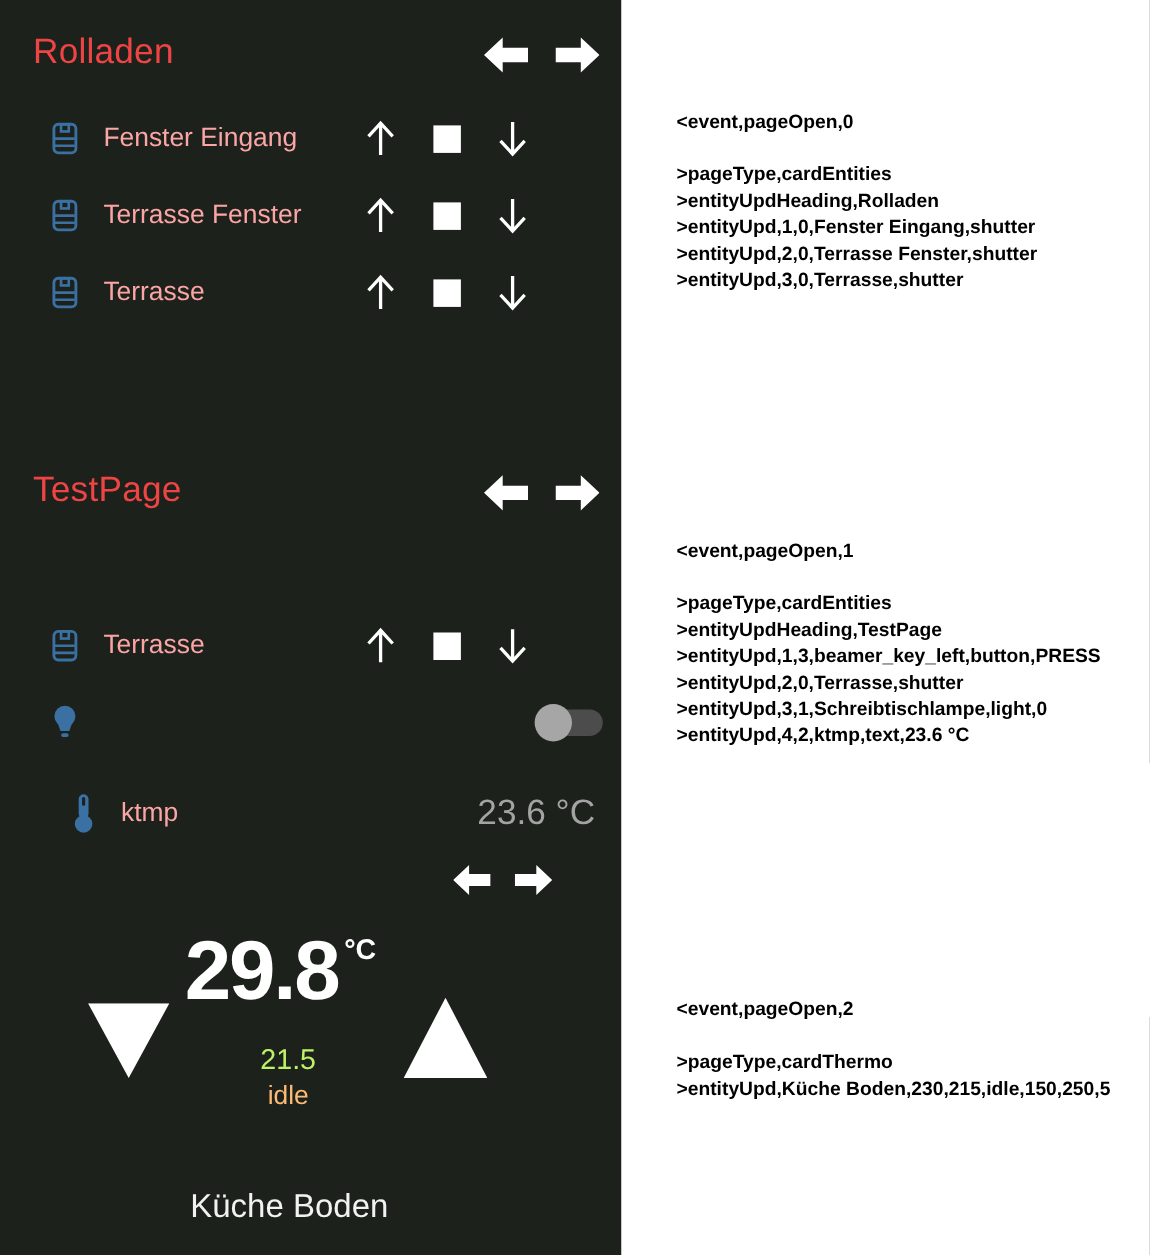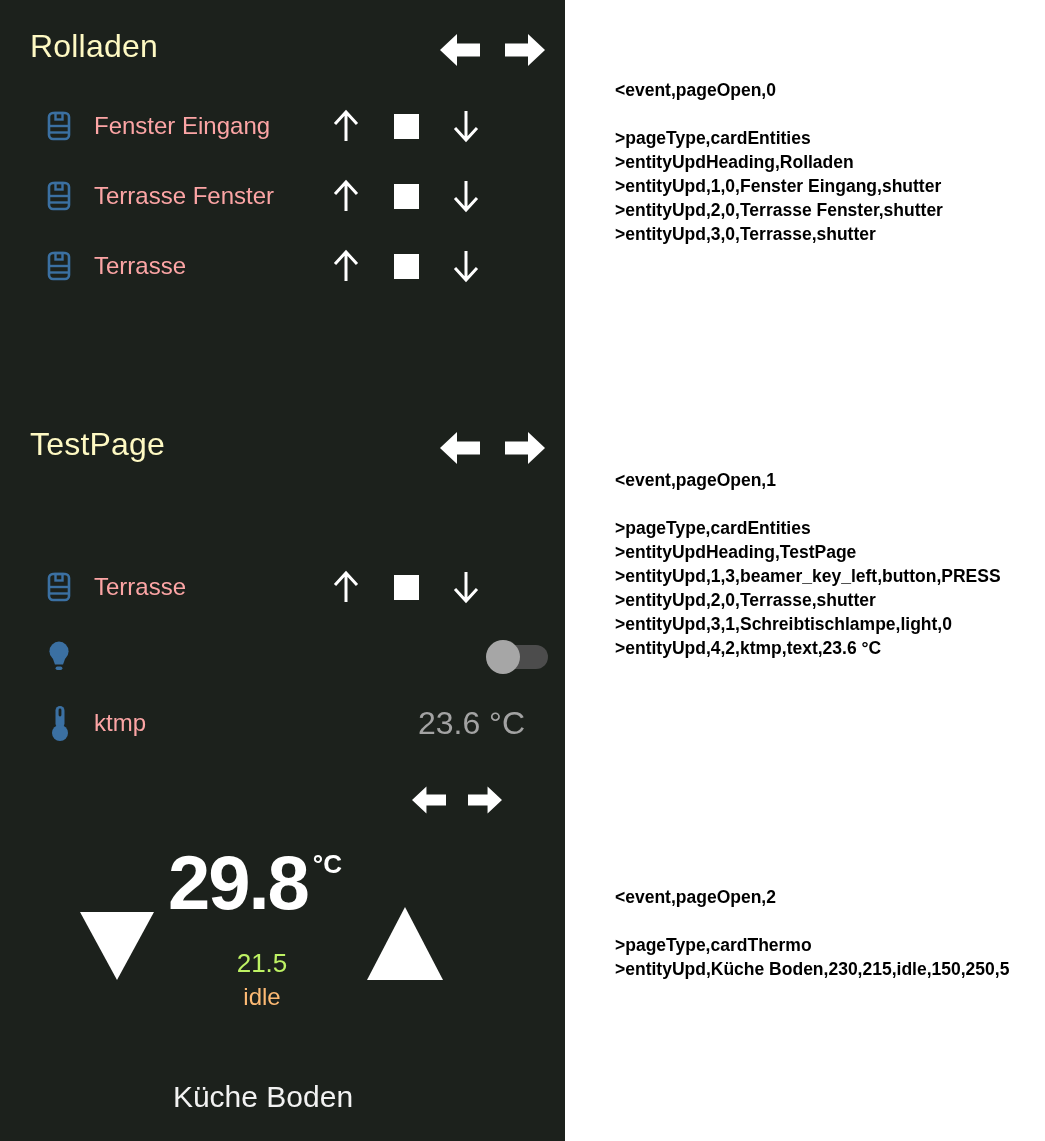--- a/index.html
+++ b/index.html
@@ -3,21 +3,21 @@
 <meta charset="utf-8">
 <style>
   * { margin:0; padding:0; box-sizing:border-box; }
   html,body { background:#fff; }
   .root { position:relative; width:1045px; height:1141px; overflow:hidden;
           font-family:"Liberation Sans", sans-serif; background:#ffffff; }
 
   
   .panel { position:absolute; left:0; top:0; width:565px; height:1141px; background:#1c211c; }
   .card { position:absolute; left:0; width:565px; }
-  .card-heading { position:absolute; left:30px; color:#fef9c3; font-size:32px; font-weight:400; letter-spacing:0.2px; }
+  .card-heading { position:absolute; left:30px; color:#ef4444; font-size:32px; font-weight:400; letter-spacing:0.2px; }
   .nav-arrow { position:absolute; width:40px; height:34px; cursor:pointer; }
 
   .row { position:absolute; left:0; width:565px; height:70px; }
   .row .ent-icon { position:absolute; left:38px; top:50%; transform:translateY(-50%); width:42px; display:flex; justify-content:center; }
   .row .ent-label { position:absolute; left:94px; top:50%; transform:translateY(-50%);
                     color:#fca5a5; font-size:24px; white-space:nowrap; }
   .ctl { position:absolute; top:0; height:70px; display:flex; align-items:center; justify-content:center; cursor:pointer; }
   .ctl-up   { left:328px; width:36px; }
   .ctl-stop { left:388px; width:36px; }
   .ctl-down { left:448px; width:36px; }
@@ -39,21 +39,21 @@
                    color:#bef264; font-size:26px; }
   .thermo-state  { position:absolute; left:112px; top:213px; width:300px; text-align:center;
                    color:#fdba74; font-size:24px; }
   .thermo-name   { position:absolute; left:113px; top:310px; width:300px; text-align:center;
                    color:#f2f2f2; font-size:30px; white-space:nowrap; }
   .tri { position:absolute; cursor:pointer; }
 
   
   .log { position:absolute; left:565px; top:0; width:480px; height:1141px; background:#ffffff;
          color:#000; font-weight:700; font-size:17.5px; }
-  .log-block { position:absolute; left:50px; }
+  .log-block { position:absolute; left:50px;margin-top:20px; }
   .log-line { height:24px; line-height:24px; white-space:nowrap; }
   .log-body { margin-top:24px; }
 </style>
 </head>
 <body>
 
 <div class="root">
 
   <div class="panel">
 
@@ -202,21 +202,21 @@
               <path d="M6.5 15.5 L19.5 15.5 L16.8 23 L9.2 23 Z" fill="#3b70a2"></path>
               <rect x="9.8" y="25" width="6.4" height="3.2" rx="1.6" fill="#3b70a2"></rect>
             </svg>
         </span>
         <div class="toggle">
           <div class="toggle-track"></div>
           <div class="toggle-knob"></div>
         </div>
       </div>
 
-      <div class="row" style="top:278px;">
+      <div class="row" style="top:294px;margin-left:16px;">
         <span class="ent-icon">
           <svg width="24" height="38" viewBox="0 0 24 38">
               <rect x="8.5" y="2" width="9" height="22" rx="4.5" fill="#3b70a2"></rect>
               <circle cx="13" cy="29" r="8" fill="#3b70a2"></circle>
               <rect x="11.6" y="4.5" width="2.8" height="8" rx="1.4" fill="#1c211c"></rect>
             </svg>
         </span>
         <span class="ent-label">ktmp</span>
         <span class="value">23.6 °C</span>
       </div>

